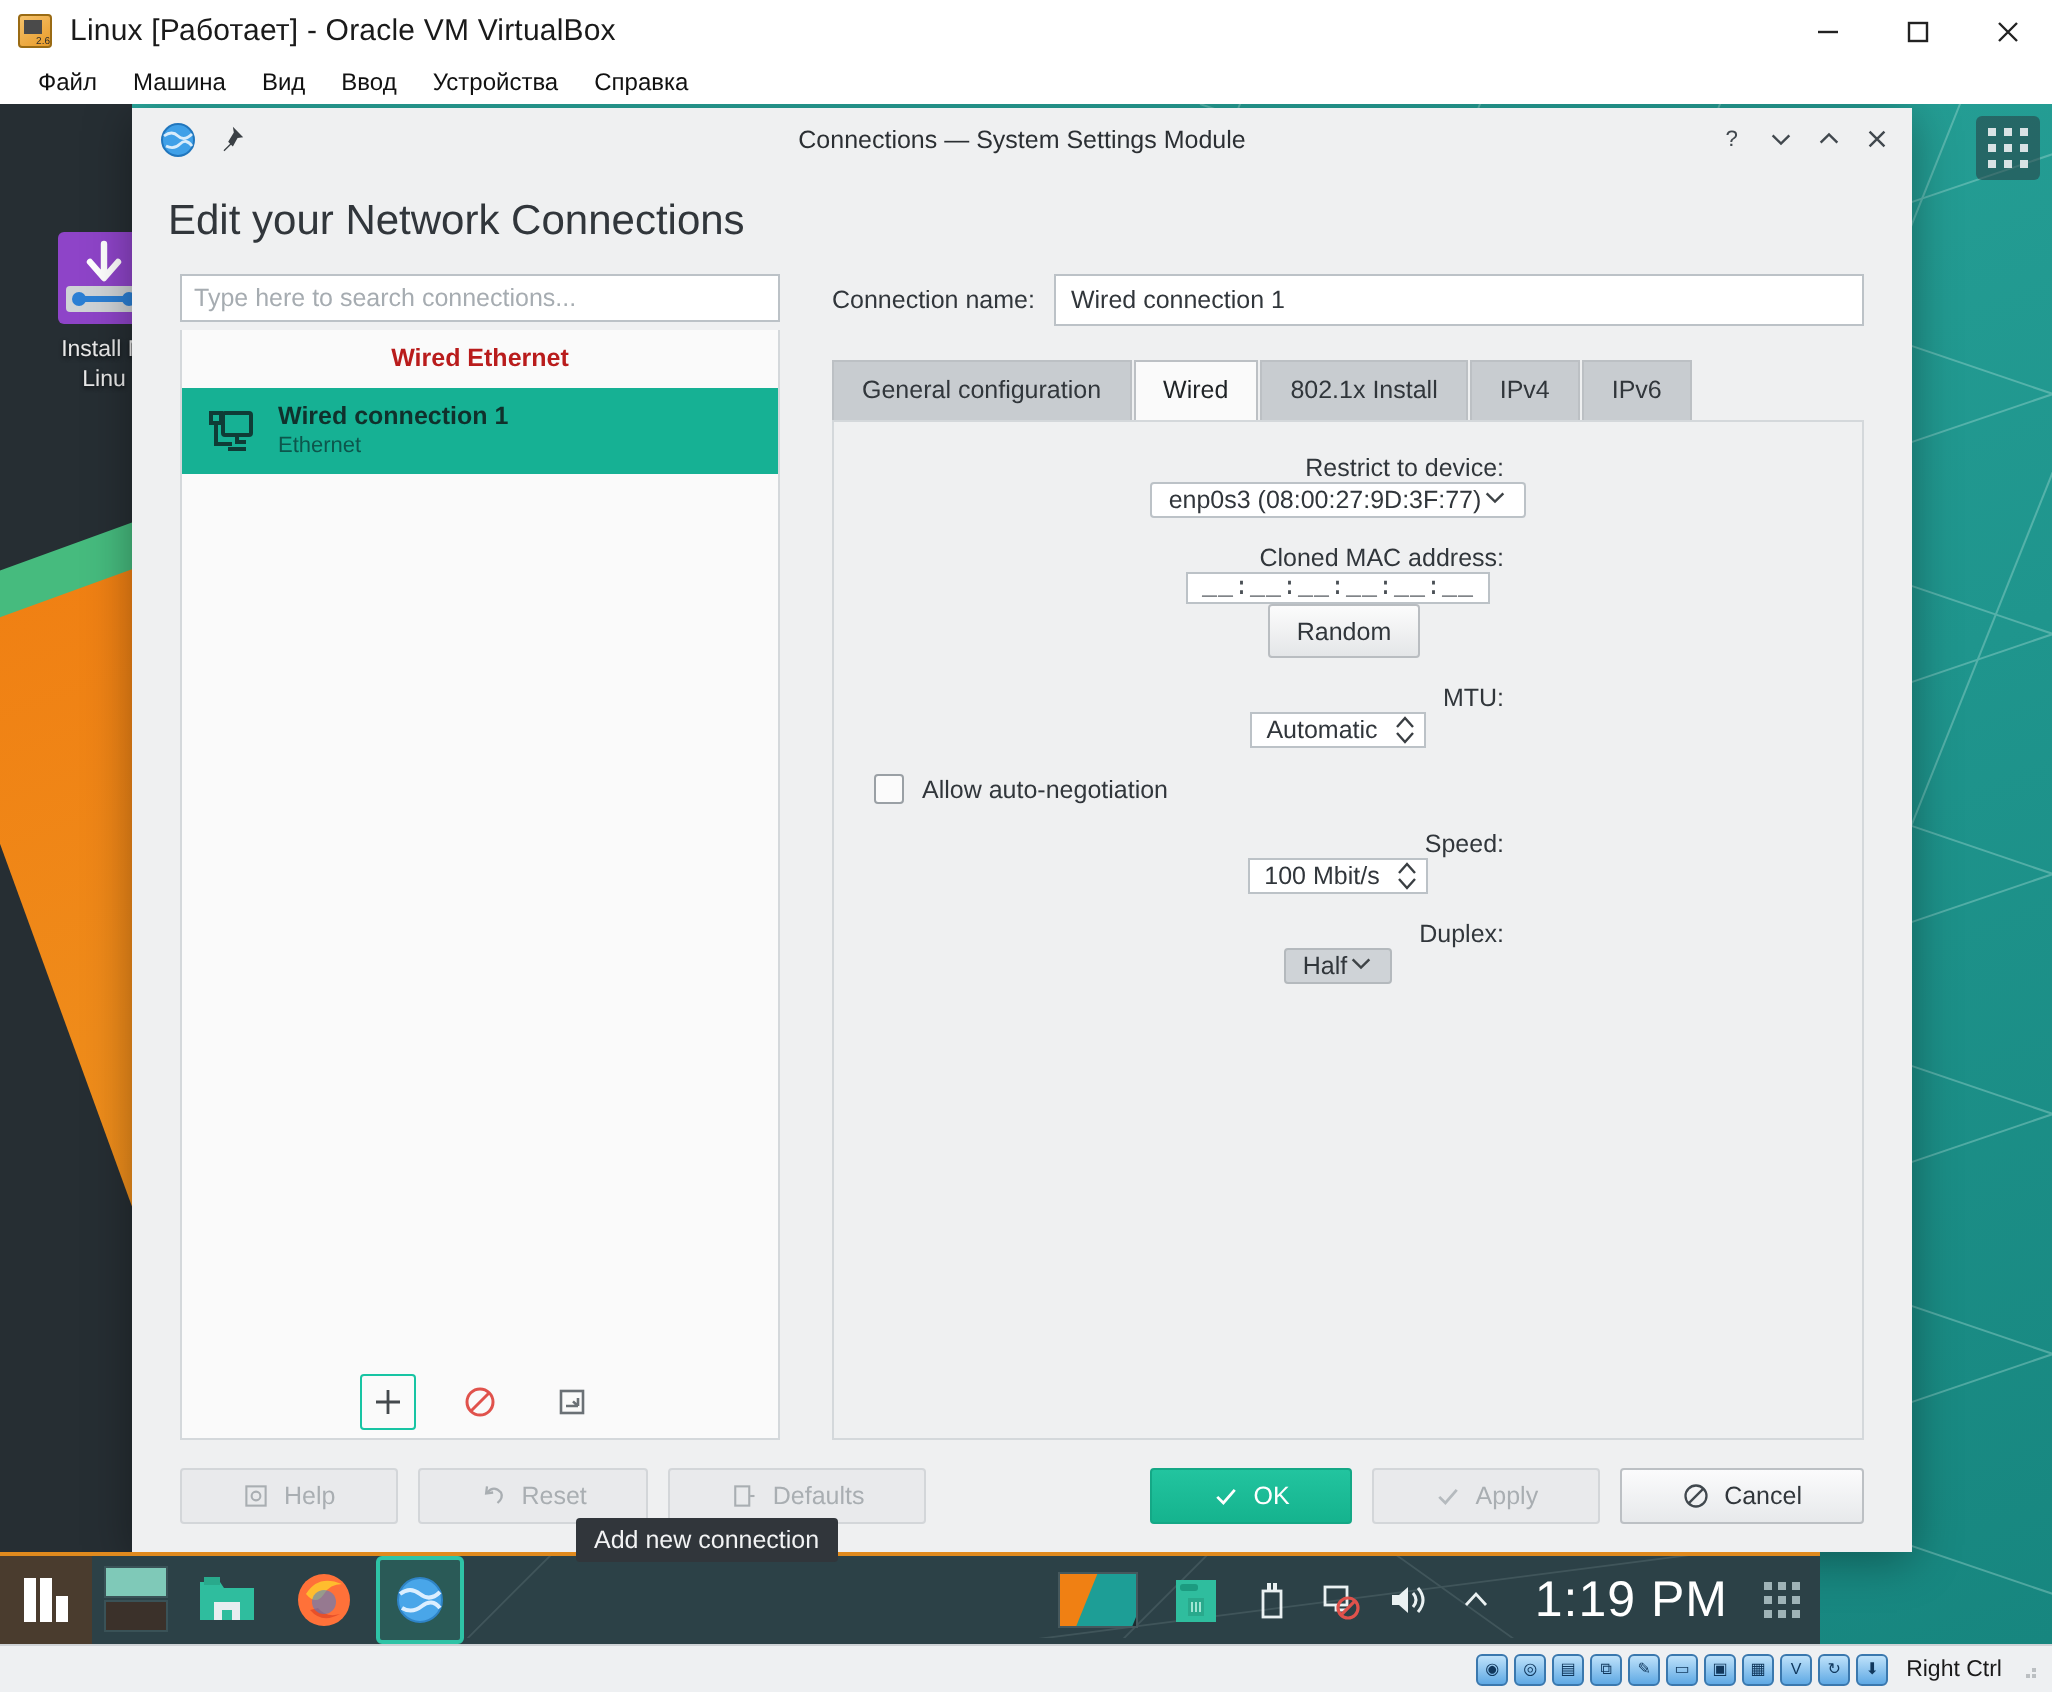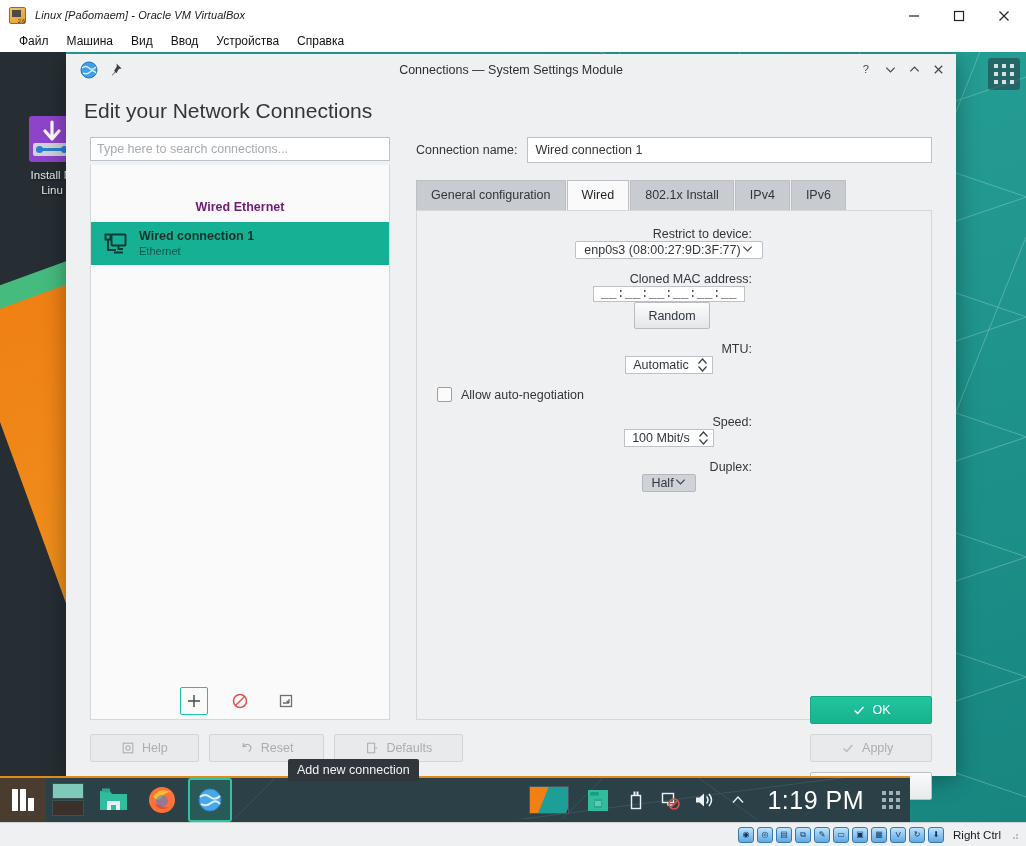--- a/index.html
+++ b/index.html
@@ -24,21 +24,21 @@
   }
   .vbox-icon::before {
     content: ""; position: absolute; left: 2px; top: 2px; width: 9px; height: 7px;
     background: #4a4a4a;
   }
   .vbox-icon::after {
     content: "2.6"; position: absolute; right: 0px; bottom: -1px;
     font-size: 5px; color: #2b2b2b; font-family: "Liberation Sans", sans-serif;
   }
   .vbox-title {
-    font-size: 11px; color: #1a1a1a; letter-spacing: 0.1px; font-style: italic;
+    font-size: 15px; color: #1a1a1a; letter-spacing: 0.1px;
   }
   .vbox-winbtns {
     position: absolute; right: 0; top: 0; height: 31px; display: flex;
   }
   .vbox-winbtn {
     width: 45px; height: 31px; display: flex; align-items: center; justify-content: center;
     color: #222;
   }
   .vbox-winbtn svg { display: block; }
 
@@ -145,22 +145,22 @@
     height: 24px; border: 1px solid #bcc2c7; background: #fff;
     font-size: 12.5px; color: #31363b; padding: 0 6px; outline: none;
     font-family: "Liberation Sans", sans-serif;
   }
   .search-input::placeholder { color: #a6acb1; }
   .conn-list {
     flex: 1; background: #fafafa; border: 1px solid #d4d8db; border-top: none;
     margin-top: 4px; overflow: hidden; position: relative;
   }
   .conn-group {
-    text-align: center; font-size: 12.5px; font-weight: bold; color: #701a75;
-    padding: 7px 0 8px; background: #fafafa; margin-top: 28px;
+    text-align: center; font-size: 12.5px; font-weight: bold; color: #b91c1c;
+    padding: 7px 0 8px; background: #fafafa;
   }
   .conn-item {
     display: flex; align-items: center; gap: 10px; padding: 7px 12px;
     background: #16b194; color: #0e3a34;
   }
   .conn-item .ic { width: 26px; height: 26px; flex: none; color: #0f3c36; }
   .conn-name { font-size: 12.5px; font-weight: bold; color: #10312c; line-height: 15px; }
   .conn-state { font-size: 11px; color: #0d564c; line-height: 14px; }
 
   .list-toolbar {
@@ -255,21 +255,21 @@
     padding: 0 30px; border-radius: 2px; font-size: 12.5px;
     background: linear-gradient(180deg,#fbfbfc,#e7e9eb);
     border: 1px solid #bcc0c4; color: #31363b;
   }
   .fbtn.disabled { color: #a9aeb2; background: #e9eaec; border-color: #d3d6d9; }
   .fbtn.primary {
     background: linear-gradient(180deg,#22c49f,#15b38e);
     border-color: #14a886; color: #ffffff; min-width: 84px; justify-content: center;
   }
   .footer-left { display: flex; gap: 10px; }
-  .footer-right { margin-left: auto; display: flex; gap: 10px; flex-direction: column; }
+  .footer-right { margin-left: auto; display: flex; gap: 10px; }
 
   
   .taskbar {
     position: absolute; left: 0; bottom: 0; width: 910px; height: 46px;
     background: #2c4147; display: flex; align-items: center;
     border-top: 2px solid #e08a1e;
     overflow: hidden;
   }
   .taskbar .tb-lines { position: absolute; inset: 0; opacity: .12; }
   .tb-launcher {

